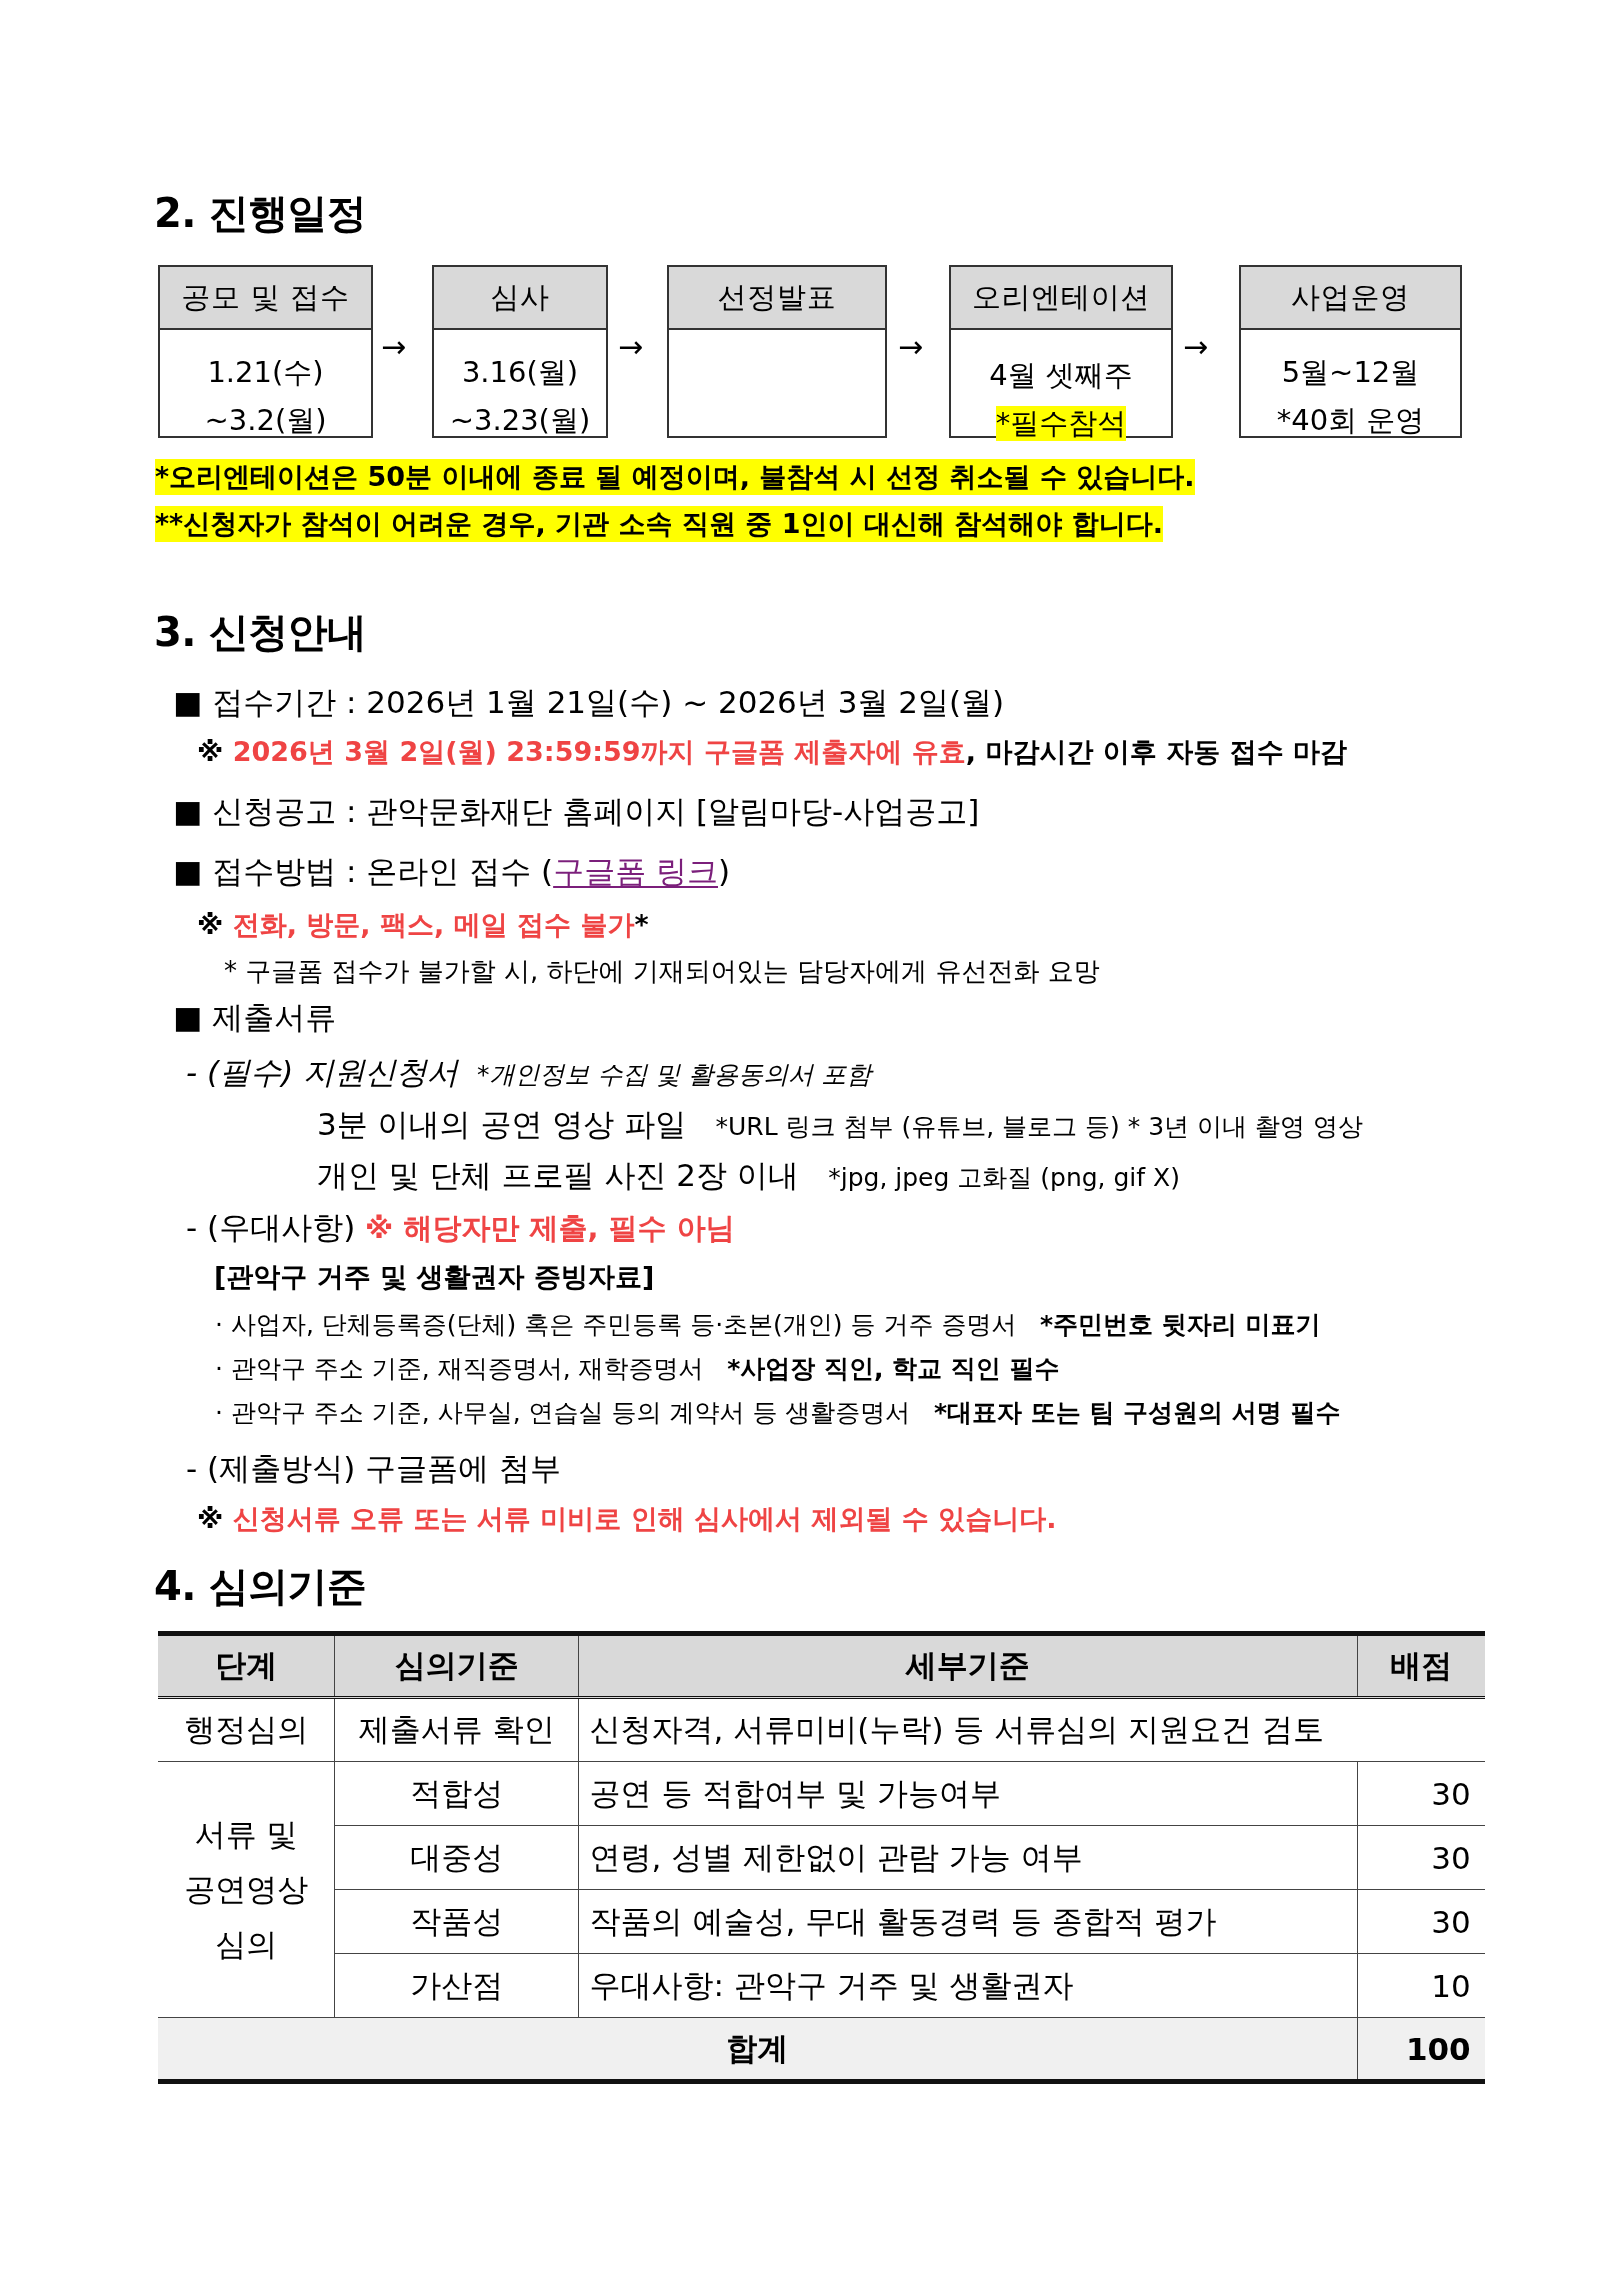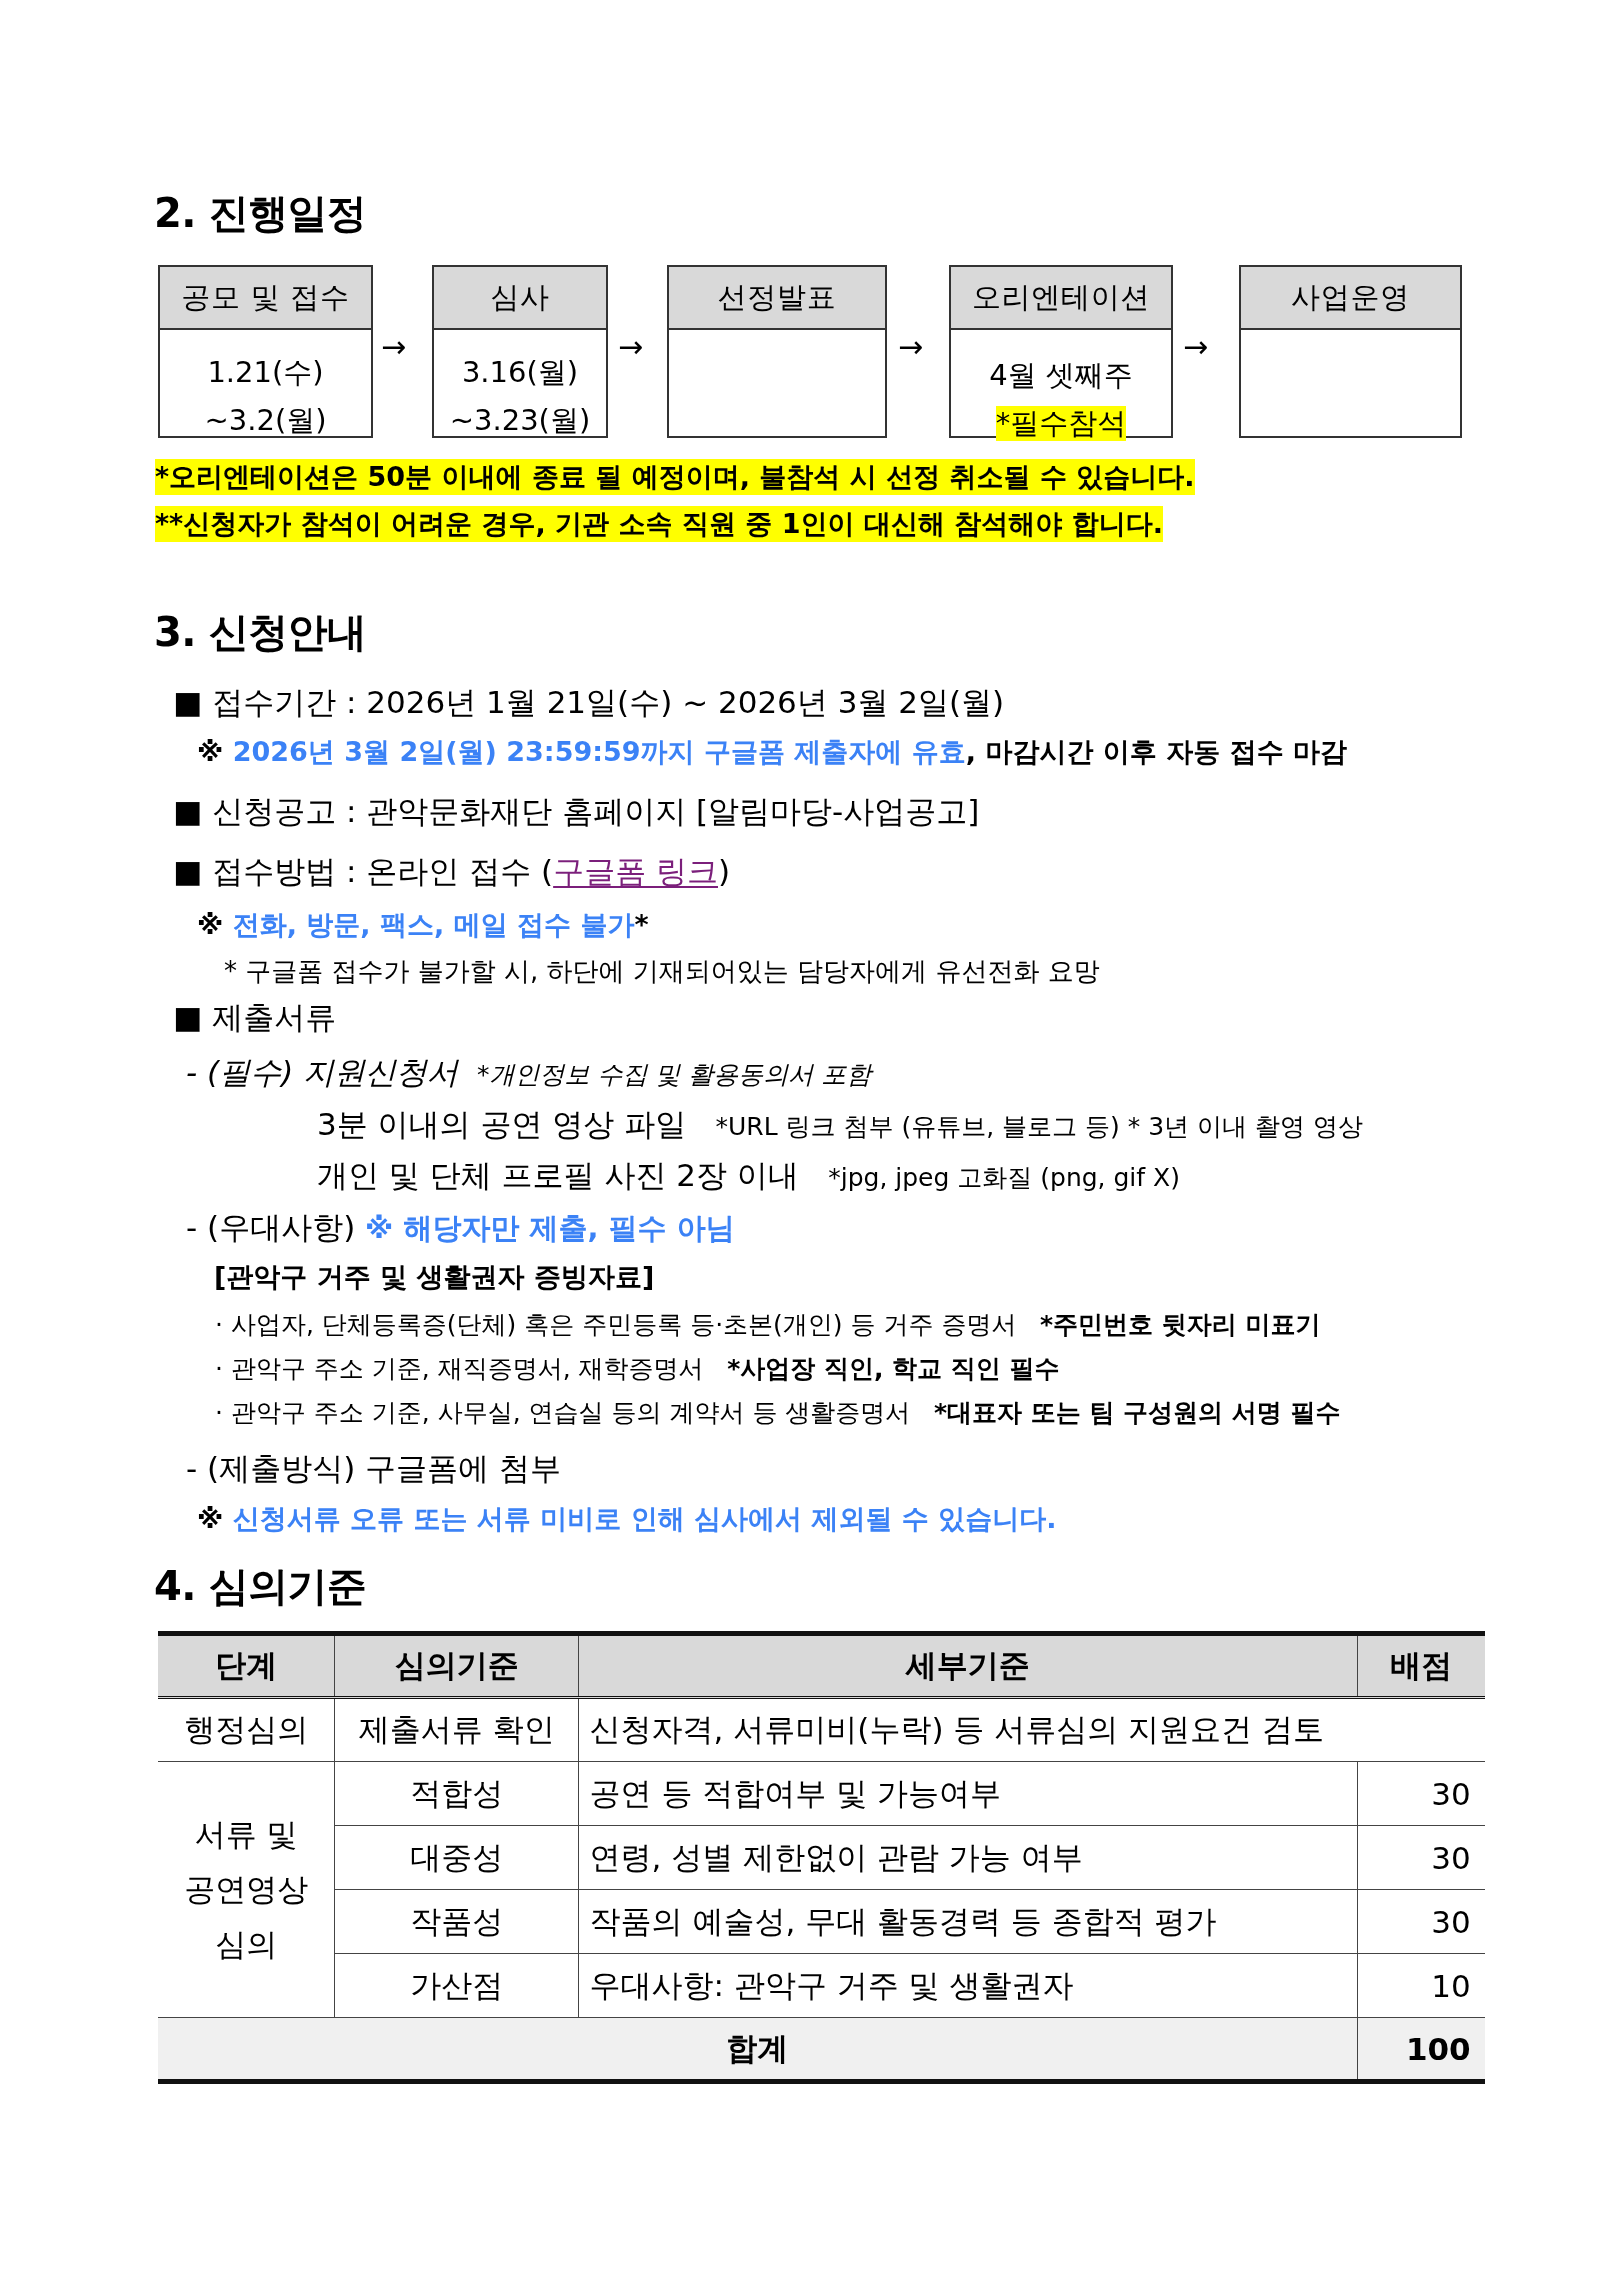--- a/index.html
+++ b/index.html
@@ -3,21 +3,21 @@
 <meta charset="utf-8">
 <style>
   html, body { margin:0; padding:0; background:#ffffff; }
   body { width:1616px; height:2284px; position:relative; overflow:hidden;
          font-family:"DejaVu Sans", "Liberation Sans", sans-serif; color:#000; }
   .abs { position:absolute; white-space:nowrap; }
   .h2 { font-size:40px; font-weight:bold; letter-spacing:-0.7px; }
   .body-text { font-size:31px; }
   .small-text { font-size:26px; }
   .tiny-text { font-size:25px; }
-  .blue { color:#3b82f6; font-weight:bold; }
+  .blue { color:#ef4444; font-weight:bold; }
   .bold { font-weight:bold; }
   .hl { background:#ffff00; }
   .link { color:#7b1f7b; text-decoration:underline; text-decoration-thickness:2px; text-underline-offset:3.9px; cursor:pointer;text-align:right; }
 
   
   .step { position:absolute; top:265px; height:173px; border:2px solid #333; box-sizing:border-box; background:#fff; }
   .step-head { height:61px; background:#d9d9d9; border-bottom:2px solid #333; display:flex; align-items:center; justify-content:center; font-size:29px; letter-spacing:0.7px; }
   .step-body { display:flex; flex-direction:column; align-items:center; justify-content:center; height:132px; font-size:29px; line-height:48px; }
   .arrow { position:absolute; top:329px; font-size:30px; }
 
@@ -64,20 +64,24 @@
   <div class="step-head">오리엔테이션</div>
   <div class="step-body">
     <span>4월 셋째주</span>
     <span class="hl" style="line-height:35px; margin-top:6.5px;">*필수참석</span>
   </div>
 </div>
 <div class="arrow" style="left:1183px;">→</div>
 
 <div class="step" style="left:1239px; width:223px;">
   <div class="step-head">사업운영</div>
+  <div class="step-body">
+    <span>5월~12월</span>
+    <span>*40회 운영</span>
+  </div>
 </div>
 
 <div class="abs bold hl" style="left:155px; top:459px; font-size:27px;">*오리엔테이션은 50분 이내에 종료 될 예정이며, 불참석 시 선정 취소될 수 있습니다.</div>
 <div class="abs bold hl" style="left:155px; top:506px; font-size:27px;">**신청자가 참석이 어려운 경우, 기관 소속 직원 중 1인이 대신해 참석해야 합니다.</div>
 
 <div class="abs h2" style="left:154px; top:605px;">3. 신청안내</div>
 
 <div class="abs body-text" style="left:173px; top:682px;">
   <span>■</span>
   <span>접수기간</span><span> : </span><span>2026년 1월 21일(수) ~ 2026년 3월 2일(월)</span>

